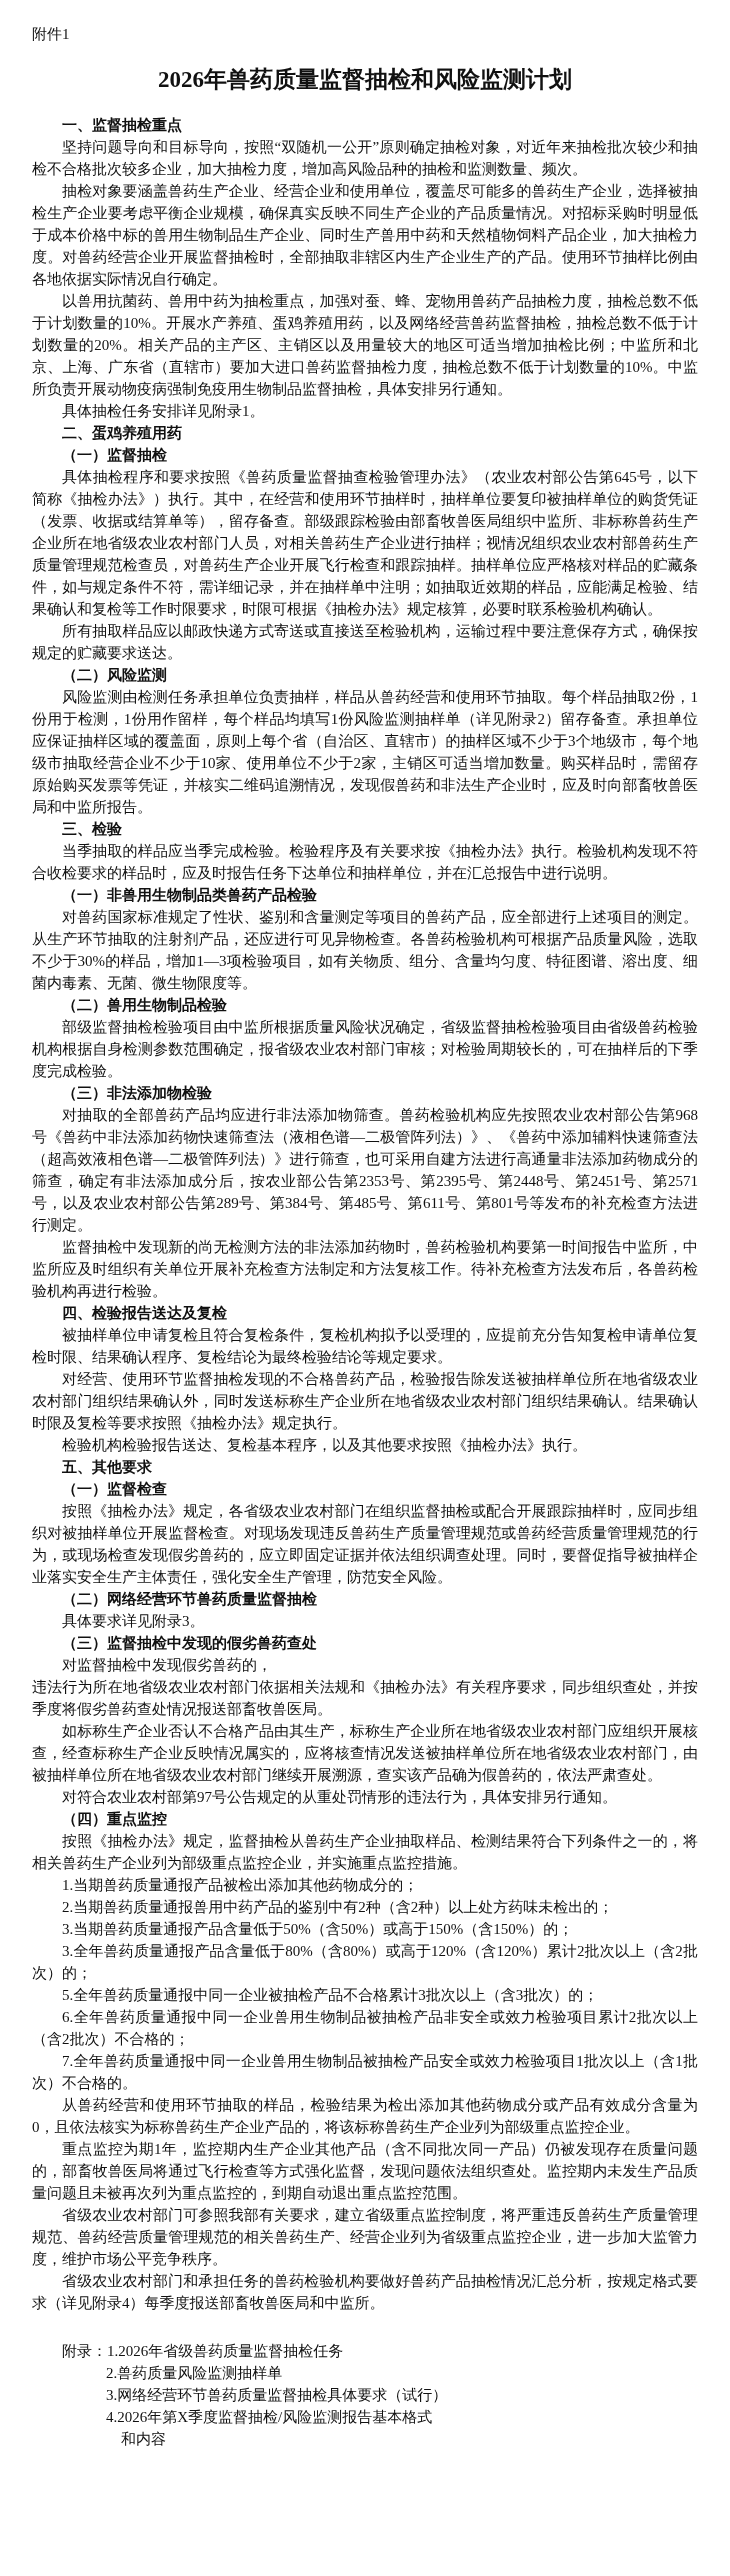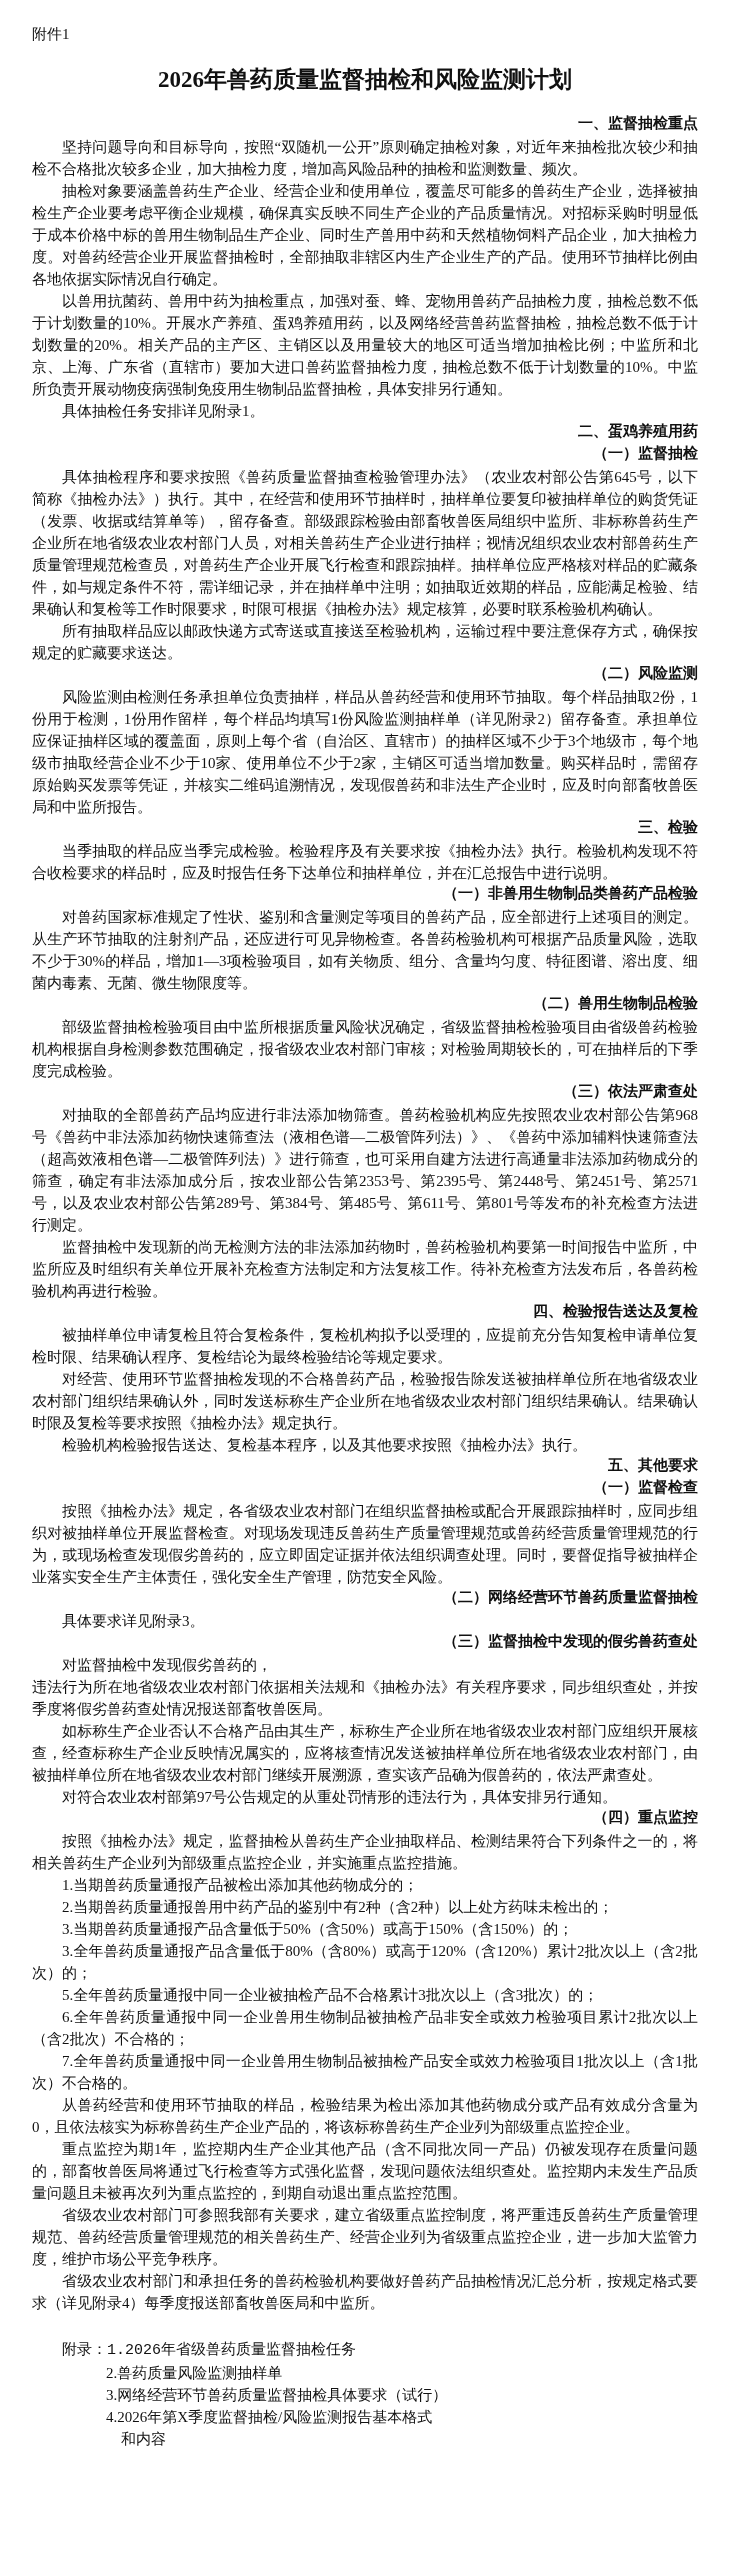--- a/index.html
+++ b/index.html
@@ -37,39 +37,39 @@
   }
   .blk {
     margin: 0;
     font-size: 15px;
     line-height: 22px;
     text-align: justify;
   }
   .h1, .h2 {
     font-weight: 700;
     text-indent: 2em;
-    text-align: right;
-    font-family: Liberation Mono, monospace;
+    text-align: left;
+    font-family: Liberation Sans, sans-serif;
   }
   .p {
     text-indent: 2em;
   }
   .pf {
     text-indent: 0;
   }
   .appendix {
     margin-top: 26px;
   }
   .apx {
     margin: 0;
     font-size: 15px;
     line-height: 22px;
     text-align: left;
   }
-  .apx-first { text-indent: 2em; font-family: Liberation Mono, monospace; }
+  .apx-first { text-indent: 2em; }
   .apx-item  { padding-left: 74px; }
   .apx-cont  { padding-left: 89px; }
 </style>
 </head>
 <body>
 
 <div id="page">
   <div class="attachment">附件1</div>
 
   <h1 class="doc-title">2026年兽药质量监督抽检和风险监测计划</h1>
@@ -85,21 +85,21 @@
       <p class="blk p">具体抽检程序和要求按照《兽药质量监督抽查检验管理办法》（农业农村部公告第645号，以下简称《抽检办法》）执行。其中，在经营和使用环节抽样时，抽样单位要复印被抽样单位的购货凭证（发票、收据或结算单等），留存备查。部级跟踪检验由部畜牧兽医局组织中监所、非标称兽药生产企业所在地省级农业农村部门人员，对相关兽药生产企业进行抽样；视情况组织农业农村部兽药生产质量管理规范检查员，对兽药生产企业开展飞行检查和跟踪抽样。抽样单位应严格核对样品的贮藏条件，如与规定条件不符，需详细记录，并在抽样单中注明；如抽取近效期的样品，应能满足检验、结果确认和复检等工作时限要求，时限可根据《抽检办法》规定核算，必要时联系检验机构确认。</p>
       <p class="blk p">所有抽取样品应以邮政快递方式寄送或直接送至检验机构，运输过程中要注意保存方式，确保按规定的贮藏要求送达。</p>
       <p class="blk h2">（二）风险监测</p>
       <p class="blk p">风险监测由检测任务承担单位负责抽样，样品从兽药经营和使用环节抽取。每个样品抽取2份，1份用于检测，1份用作留样，每个样品均填写1份风险监测抽样单（详见附录2）留存备查。承担单位应保证抽样区域的覆盖面，原则上每个省（自治区、直辖市）的抽样区域不少于3个地级市，每个地级市抽取经营企业不少于10家、使用单位不少于2家，主销区可适当增加数量。购买样品时，需留存原始购买发票等凭证，并核实二维码追溯情况，发现假兽药和非法生产企业时，应及时向部畜牧兽医局和中监所报告。</p>
       <p class="blk h1">三、检验</p>
       <p class="blk p">当季抽取的样品应当季完成检验。检验程序及有关要求按《抽检办法》执行。检验机构发现不符合收检要求的样品时，应及时报告任务下达单位和抽样单位，并在汇总报告中进行说明。</p>
       <p class="blk h2">（一）非兽用生物制品类兽药产品检验</p>
       <p class="blk p">对兽药国家标准规定了性状、鉴别和含量测定等项目的兽药产品，应全部进行上述项目的测定。从生产环节抽取的注射剂产品，还应进行可见异物检查。各兽药检验机构可根据产品质量风险，选取不少于30%的样品，增加1—3项检验项目，如有关物质、组分、含量均匀度、特征图谱、溶出度、细菌内毒素、无菌、微生物限度等。</p>
       <p class="blk h2">（二）兽用生物制品检验</p>
       <p class="blk p">部级监督抽检检验项目由中监所根据质量风险状况确定，省级监督抽检检验项目由省级兽药检验机构根据自身检测参数范围确定，报省级农业农村部门审核；对检验周期较长的，可在抽样后的下季度完成检验。</p>
-      <p class="blk h2">（三）依法严肃查处</p>
+      <p class="blk h2">（三）非法添加物检验</p>
       <p class="blk p">对抽取的全部兽药产品均应进行非法添加物筛查。兽药检验机构应先按照农业农村部公告第968号《兽药中非法添加药物快速筛查法（液相色谱—二极管阵列法）》、《兽药中添加辅料快速筛查法（超高效液相色谱—二极管阵列法）》进行筛查，也可采用自建方法进行高通量非法添加药物成分的筛查，确定有非法添加成分后，按农业部公告第2353号、第2395号、第2448号、第2451号、第2571号，以及农业农村部公告第289号、第384号、第485号、第611号、第801号等发布的补充检查方法进行测定。</p>
       <p class="blk p">监督抽检中发现新的尚无检测方法的非法添加药物时，兽药检验机构要第一时间报告中监所，中监所应及时组织有关单位开展补充检查方法制定和方法复核工作。待补充检查方法发布后，各兽药检验机构再进行检验。</p>
       <p class="blk h1">四、检验报告送达及复检</p>
       <p class="blk p">被抽样单位申请复检且符合复检条件，复检机构拟予以受理的，应提前充分告知复检申请单位复检时限、结果确认程序、复检结论为最终检验结论等规定要求。</p>
       <p class="blk p">对经营、使用环节监督抽检发现的不合格兽药产品，检验报告除发送被抽样单位所在地省级农业农村部门组织结果确认外，同时发送标称生产企业所在地省级农业农村部门组织结果确认。结果确认时限及复检等要求按照《抽检办法》规定执行。</p>
       <p class="blk p">检验机构检验报告送达、复检基本程序，以及其他要求按照《抽检办法》执行。</p>
       <p class="blk h1">五、其他要求</p>
       <p class="blk h2">（一）监督检查</p>
       <p class="blk p">按照《抽检办法》规定，各省级农业农村部门在组织监督抽检或配合开展跟踪抽样时，应同步组织对被抽样单位开展监督检查。对现场发现违反兽药生产质量管理规范或兽药经营质量管理规范的行为，或现场检查发现假劣兽药的，应立即固定证据并依法组织调查处理。同时，要督促指导被抽样企业落实安全生产主体责任，强化安全生产管理，防范安全风险。</p>
       <p class="blk h2">（二）网络经营环节兽药质量监督抽检</p>

